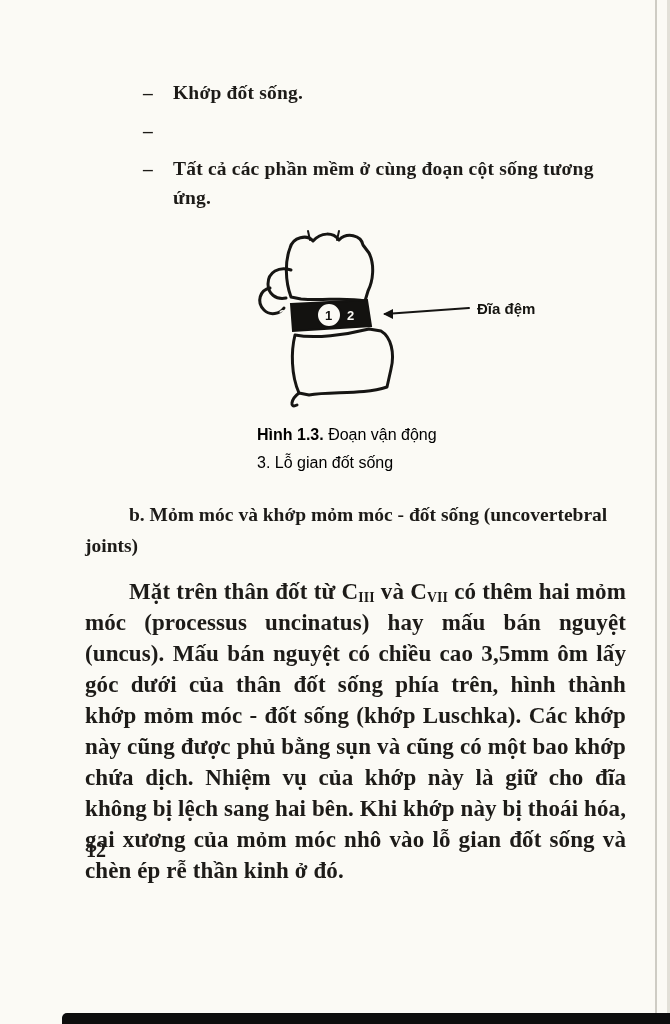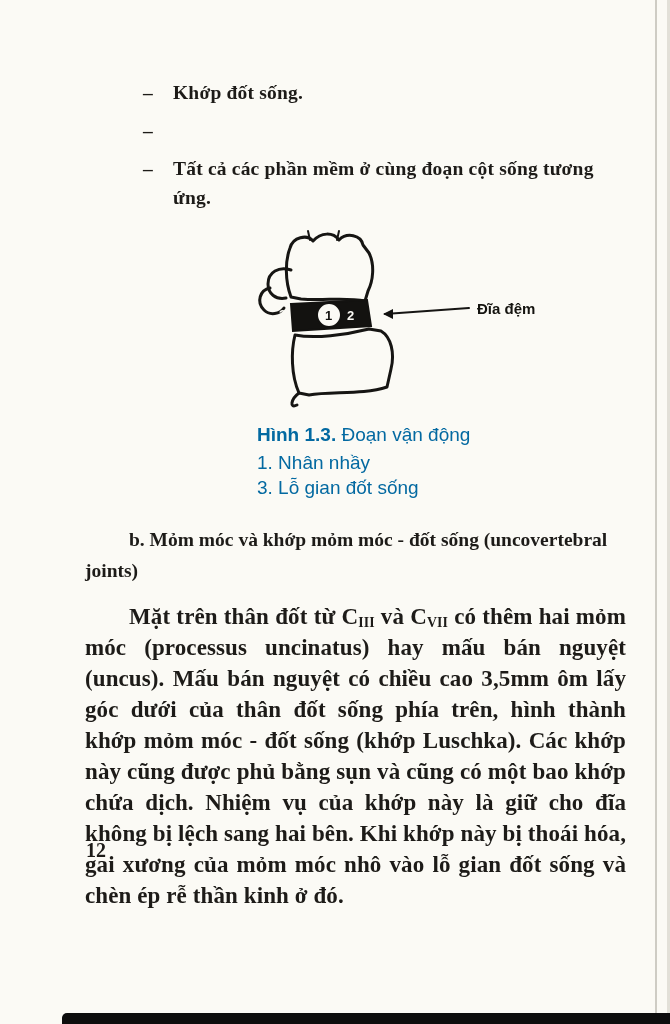--- a/index.html
+++ b/index.html
@@ -40,23 +40,23 @@
   
   .figure{
     margin:16px 0 0 148px;
     width:340px;height:182px;
   }
   .figure svg{display:block;}
   
   .caption{
     margin:12px 0 0 172px;
     font-family:"Liberation Sans","DejaVu Sans",sans-serif;
-    font-size:19px;
+    font-size:16px;
     line-height:25px;
-    color:#0369a1;
+    color:#000000;
   }
   .caption .caption-line{font-weight:400;margin-bottom:3px;}
   .caption .caption-line b{font-weight:700;}
   .caption .legend-item{font-weight:400;}
   
   .heading-b{
     margin:24px 0 0 0;
     font-weight:600;
     font-size:19.5px;
     line-height:31px;
@@ -147,21 +147,20 @@
         <path class="sketch-thin" d="M152,86 L236,80"></path>
         <polygon points="150,86 160,81 160,91" fill="#131210"></polygon>
         <text class="svg-label" x="244" y="86">Đĩa đệm</text>
       </svg>
     </div>
 
     <div class="caption">
       <div class="caption-line">
         <b>Hình 1.3.</b><span> Đoạn vận động</span>
       </div>
-      <div class="legend-item">1. Nhân nhầy</div>
       <div class="legend-item">3. Lỗ gian đốt sống</div>
     </div>
 
     <p class="heading-b">b. Mỏm móc và khớp mỏm móc - đốt sống (uncovertebral joints)</p>
 
     <p class="body-par"><span>Mặt trên thân đốt từ C</span><sub>III</sub><span> và C</span><sub>VII</sub><span> có thêm hai mỏm móc (processus uncinatus) hay mấu bán nguyệt (uncus). Mấu bán nguyệt có chiều cao 3,5mm ôm lấy góc dưới của thân đốt sống phía trên, hình thành khớp mỏm móc - đốt sống (khớp Luschka). Các khớp này cũng được phủ bằng sụn và cũng có một bao khớp chứa dịch. Nhiệm vụ của khớp này là giữ cho đĩa không bị lệch sang hai bên. Khi khớp này bị thoái hóa, gai xương của mỏm móc nhô vào lỗ gian đốt sống và chèn ép rễ thần kinh ở đó.</span></p>
 
 
   </div>
 

